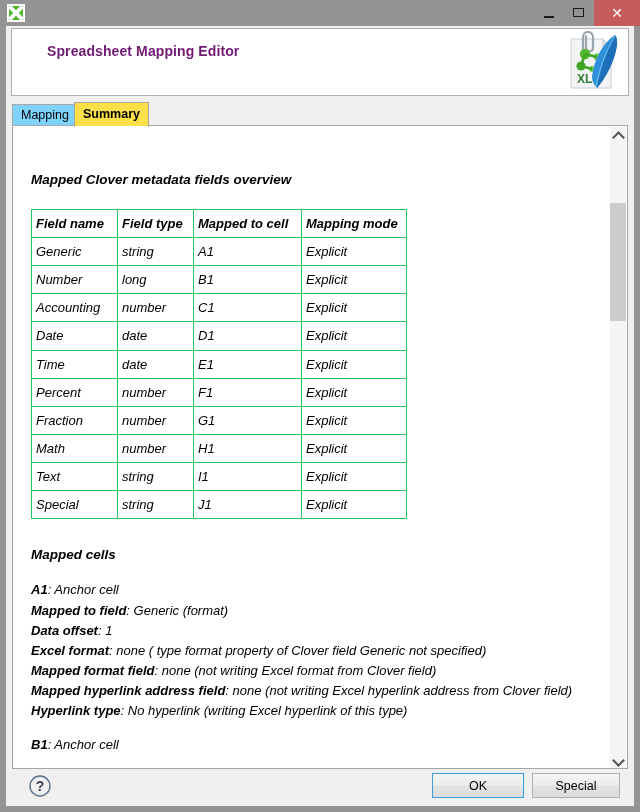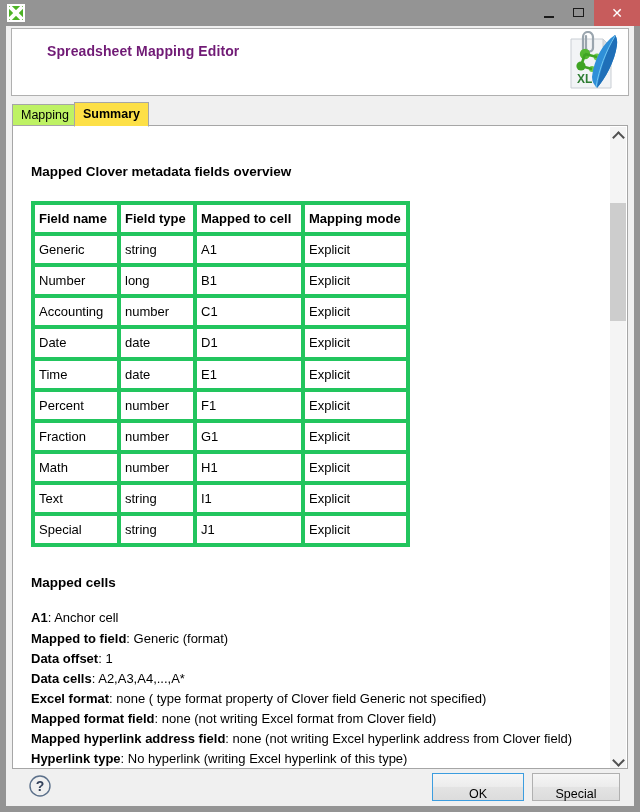--- a/index.html
+++ b/index.html
@@ -142,21 +142,21 @@
     width: 616px; height: 24px;
   }
   .tab {
     position: absolute;
     top: 2px;
     height: 22px;
     line-height: 21px;
     padding: 0 8px;
     font-size: 12.5px;
     color: #000;
-    background: #bef264;
+    background: #7dd3fc;
     border: 1px solid #a6a6a6;
     border-bottom: none;
     box-sizing: border-box;
     cursor: default;
     white-space: nowrap;
   }
   .tab.selected {
     top: 0;
     height: 25px;
     line-height: 23px;
@@ -186,43 +186,44 @@
   }
   #content-inner {
     position: absolute;
     left: 0; top: 0;
     width: 596px; height: 642px;
     overflow: hidden;
     padding: 0;
   }
   #content-body {
     position: absolute;
-    left: 18px; top: 10px;
+    left: 18px; top: 18px;
     width: 568px;
     font-size: 13px;
     color: #000000;
     line-height: 1.55;
+    font-style: italic;
   }
 
   .section-title {
     font-size: 13.5px;
     font-weight: bold;
     margin: 26px 0 0 0;
   }
   .section-title.first { margin-top: 26px; }
 
   
   table#meta-table {
     border-collapse: collapse;
     margin-top: 18px;
     table-layout: fixed;
   }
   table#meta-table th,
   table#meta-table td {
-    border: 4px solid #22c55e;
+    border: 1px solid #22c55e;
     text-align: left;
     font-size: 13px;
     padding: 4px 4px 3px 4px;
     height: 18px;
     white-space: nowrap;
     color: #000;
   }
   table#meta-table th {
     font-weight: bold;
   }
@@ -302,21 +303,21 @@
   .dlg-btn {
     position: absolute;
     top: 3px;
     height: 25px;
     font-size: 12.5px;
     font-family: "Liberation Sans", sans-serif;
     color: #000;
     background: linear-gradient(to bottom, #f6f6f6 0%, #ececec 48%, #e3e3e3 52%, #dcdcdc 100%);
     cursor: default;
     box-sizing: border-box;
-    padding: 13px;
+    padding: 4px;
   }
   #ok-button {
     left: 426px;
     width: 92px;
     border: 1px solid #3c9ddf;
     outline: none;
   }
   #cancel-button {
     left: 526px;
     width: 88px;
@@ -462,21 +463,20 @@
           </table>
 
           <div class="section-title">Mapped cells</div>
 
           <div id="mapped-cells">
               <div class="cell-block">
                 <div class="cell-head"><b>A1</b><span>: Anchor cell</span></div>
                 <ul class="cell-props">
                   <li><b>Mapped to field</b><span>: Generic (format)</span></li>
                   <li><b>Data offset</b><span>: 1</span></li>
-                  <li><b>Data cells</b><span>: A2,A3,A4,...,A*</span></li>
                   <li><b>Excel format</b><span>: none ( type format property of Clover field Generic not specified)</span></li>
                   <li><b>Mapped format field</b><span>: none (not writing Excel format from Clover field)</span></li>
                   <li><b>Mapped hyperlink address field</b><span>: none (not writing Excel hyperlink address from Clover field)</span></li>
                   <li><b>Hyperlink type</b><span>: No hyperlink (writing Excel hyperlink of this type)</span></li>
                 </ul>
               </div>
               <div class="cell-block">
                 <div class="cell-head"><b>B1</b><span>: Anchor cell</span></div>
               </div>
             </div>

